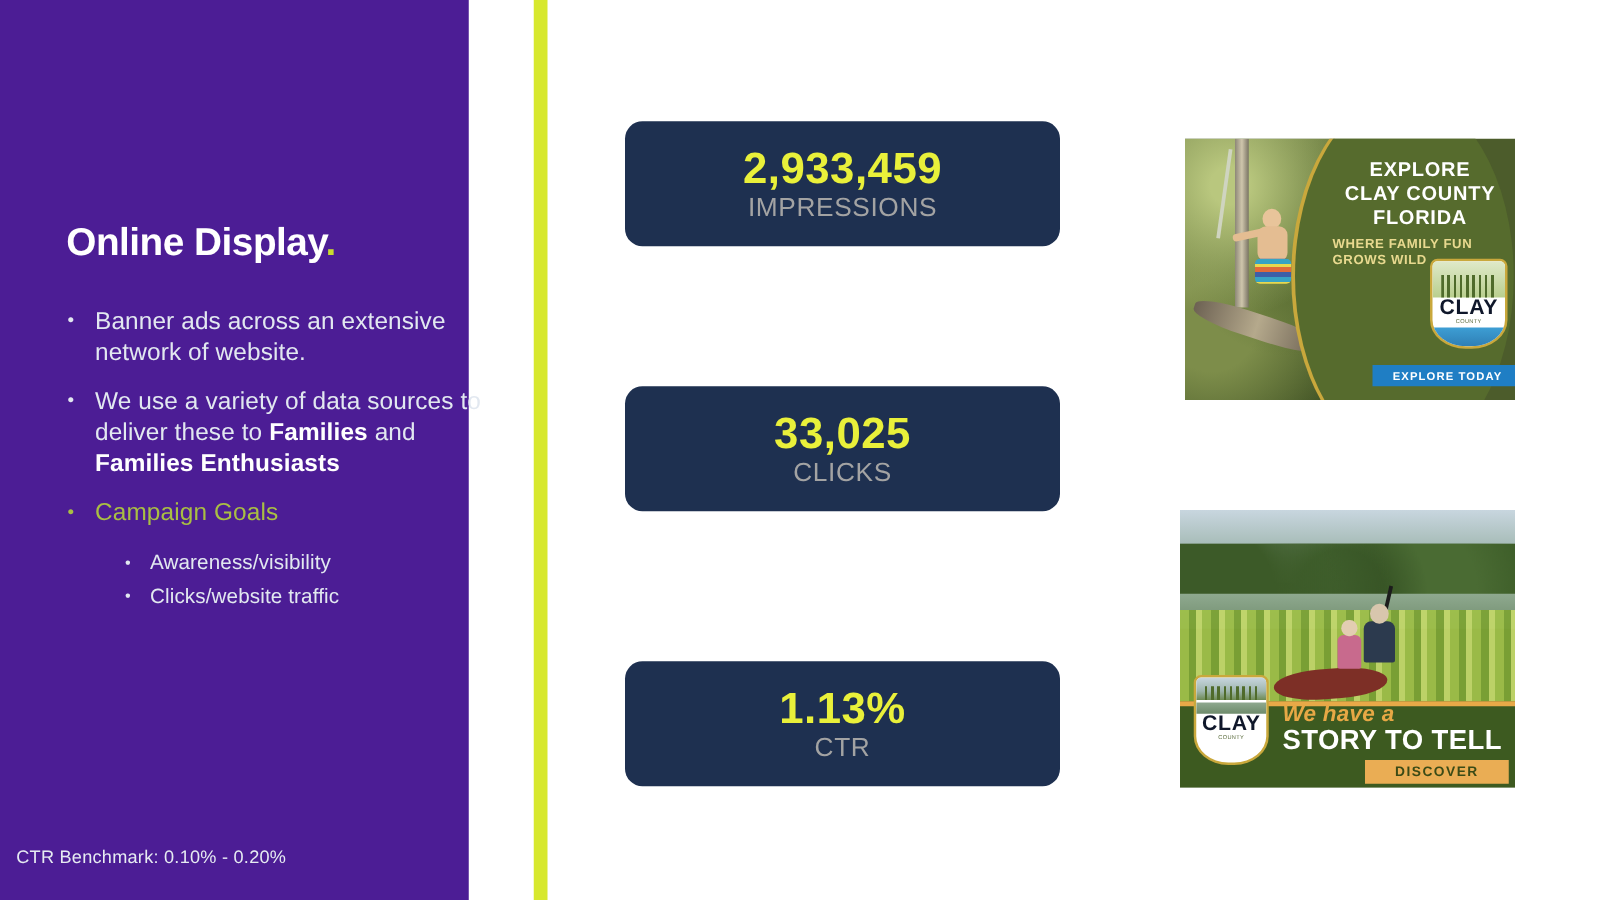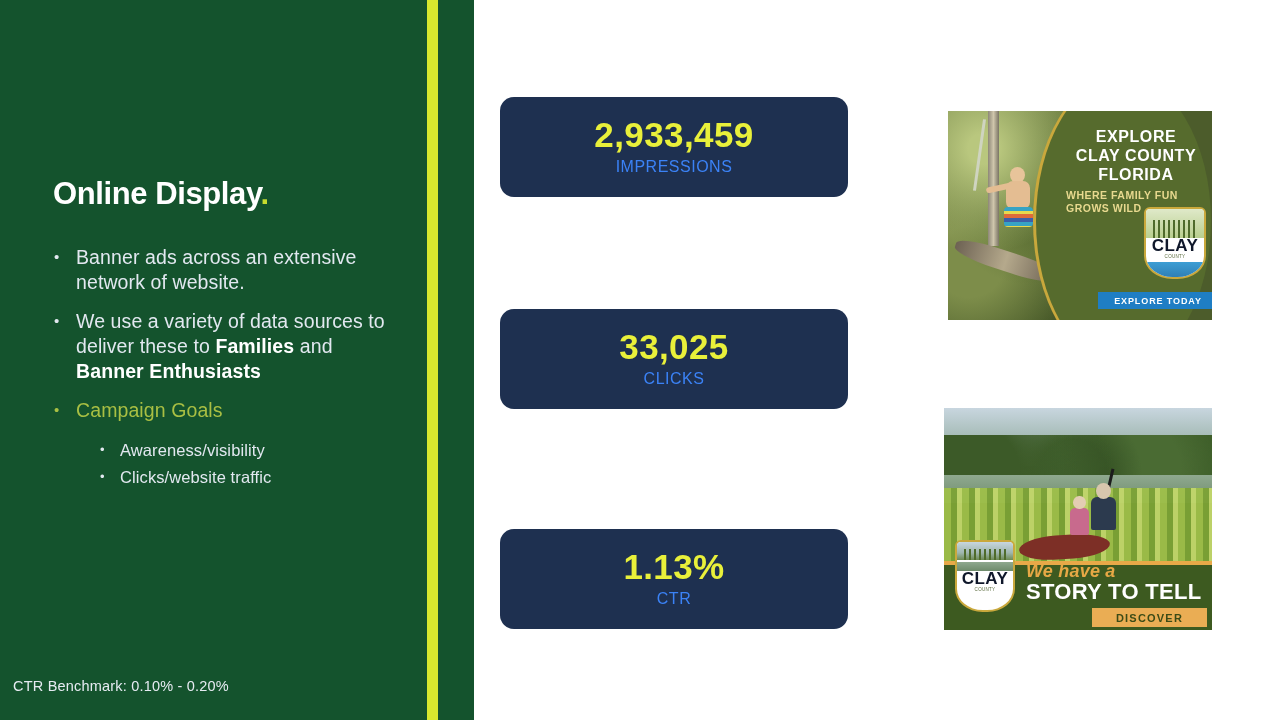--- a/index.html
+++ b/index.html
@@ -5,22 +5,22 @@
   * { margin:0; padding:0; box-sizing:border-box; }
   html, body { width:1280px; height:720px; overflow:hidden; }
   body {
     background:#ffffff;
     font-family:"Liberation Sans", sans-serif;
     position:relative;
   }
 
   
   .left-panel {
-    position:absolute; left:0; top:0; width:474px; height:720px;
-    background:#14532d;
+    position:absolute; left:0; top:0; width:375px; height:720px;
+    background:#4c1d95;
   }
   .accent-stripe {
     position:absolute; left:427px; top:0; width:11px; height:720px;
     background:#d7e82e;
   }
 
   .panel-title {
     position:absolute; left:53px; top:176px;
     font-size:31px; font-weight:bold; color:#ffffff;
     letter-spacing:-0.4px; white-space:nowrap;
@@ -67,21 +67,21 @@
     align-items:center; justify-content:center;
   }
   .stat-card.c1 { top:97px; }
   .stat-card.c2 { top:309px; }
   .stat-card.c3 { top:529px; }
   .stat-value {
     color:#e9f03a; font-size:35px; font-weight:bold;
     letter-spacing:0.4px; line-height:39px;
   }
   .stat-label {
-    color:#3b82f6; font-size:16px; letter-spacing:0.5px;
+    color:#a3a3a3; font-size:21px; letter-spacing:0.5px;
     line-height:25px; margin-top:0;
   }
 
   
   .ad { position:absolute; overflow:hidden; background:#4c5c2b; }
 
   
   .ad1 { left:948px; top:111px; width:264px; height:209px; }
   .ad1 .photo {
     position:absolute; left:0; top:0; width:118px; height:100%;
@@ -264,21 +264,21 @@
     <span>Online Display</span><span class="dot">.</span>
   </h1>
 
   <div class="bullets">
 
     <div class="bullet">
       <span>Banner ads across an extensive network of website.</span>
     </div>
 
     <div class="bullet">
-      <span>We use a variety of data sources to deliver these to </span><b>Families</b><span> and </span><b>Banner Enthusiasts</b>
+      <span>We use a variety of data sources to deliver these to </span><b>Families</b><span> and </span><b>Families Enthusiasts</b>
     </div>
 
     <div class="bullet green">
       <span>Campaign Goals</span>
     </div>
 
     <div class="subbullets">
       <div class="subbullet">
         <span>Awareness/visibility</span>
       </div>

